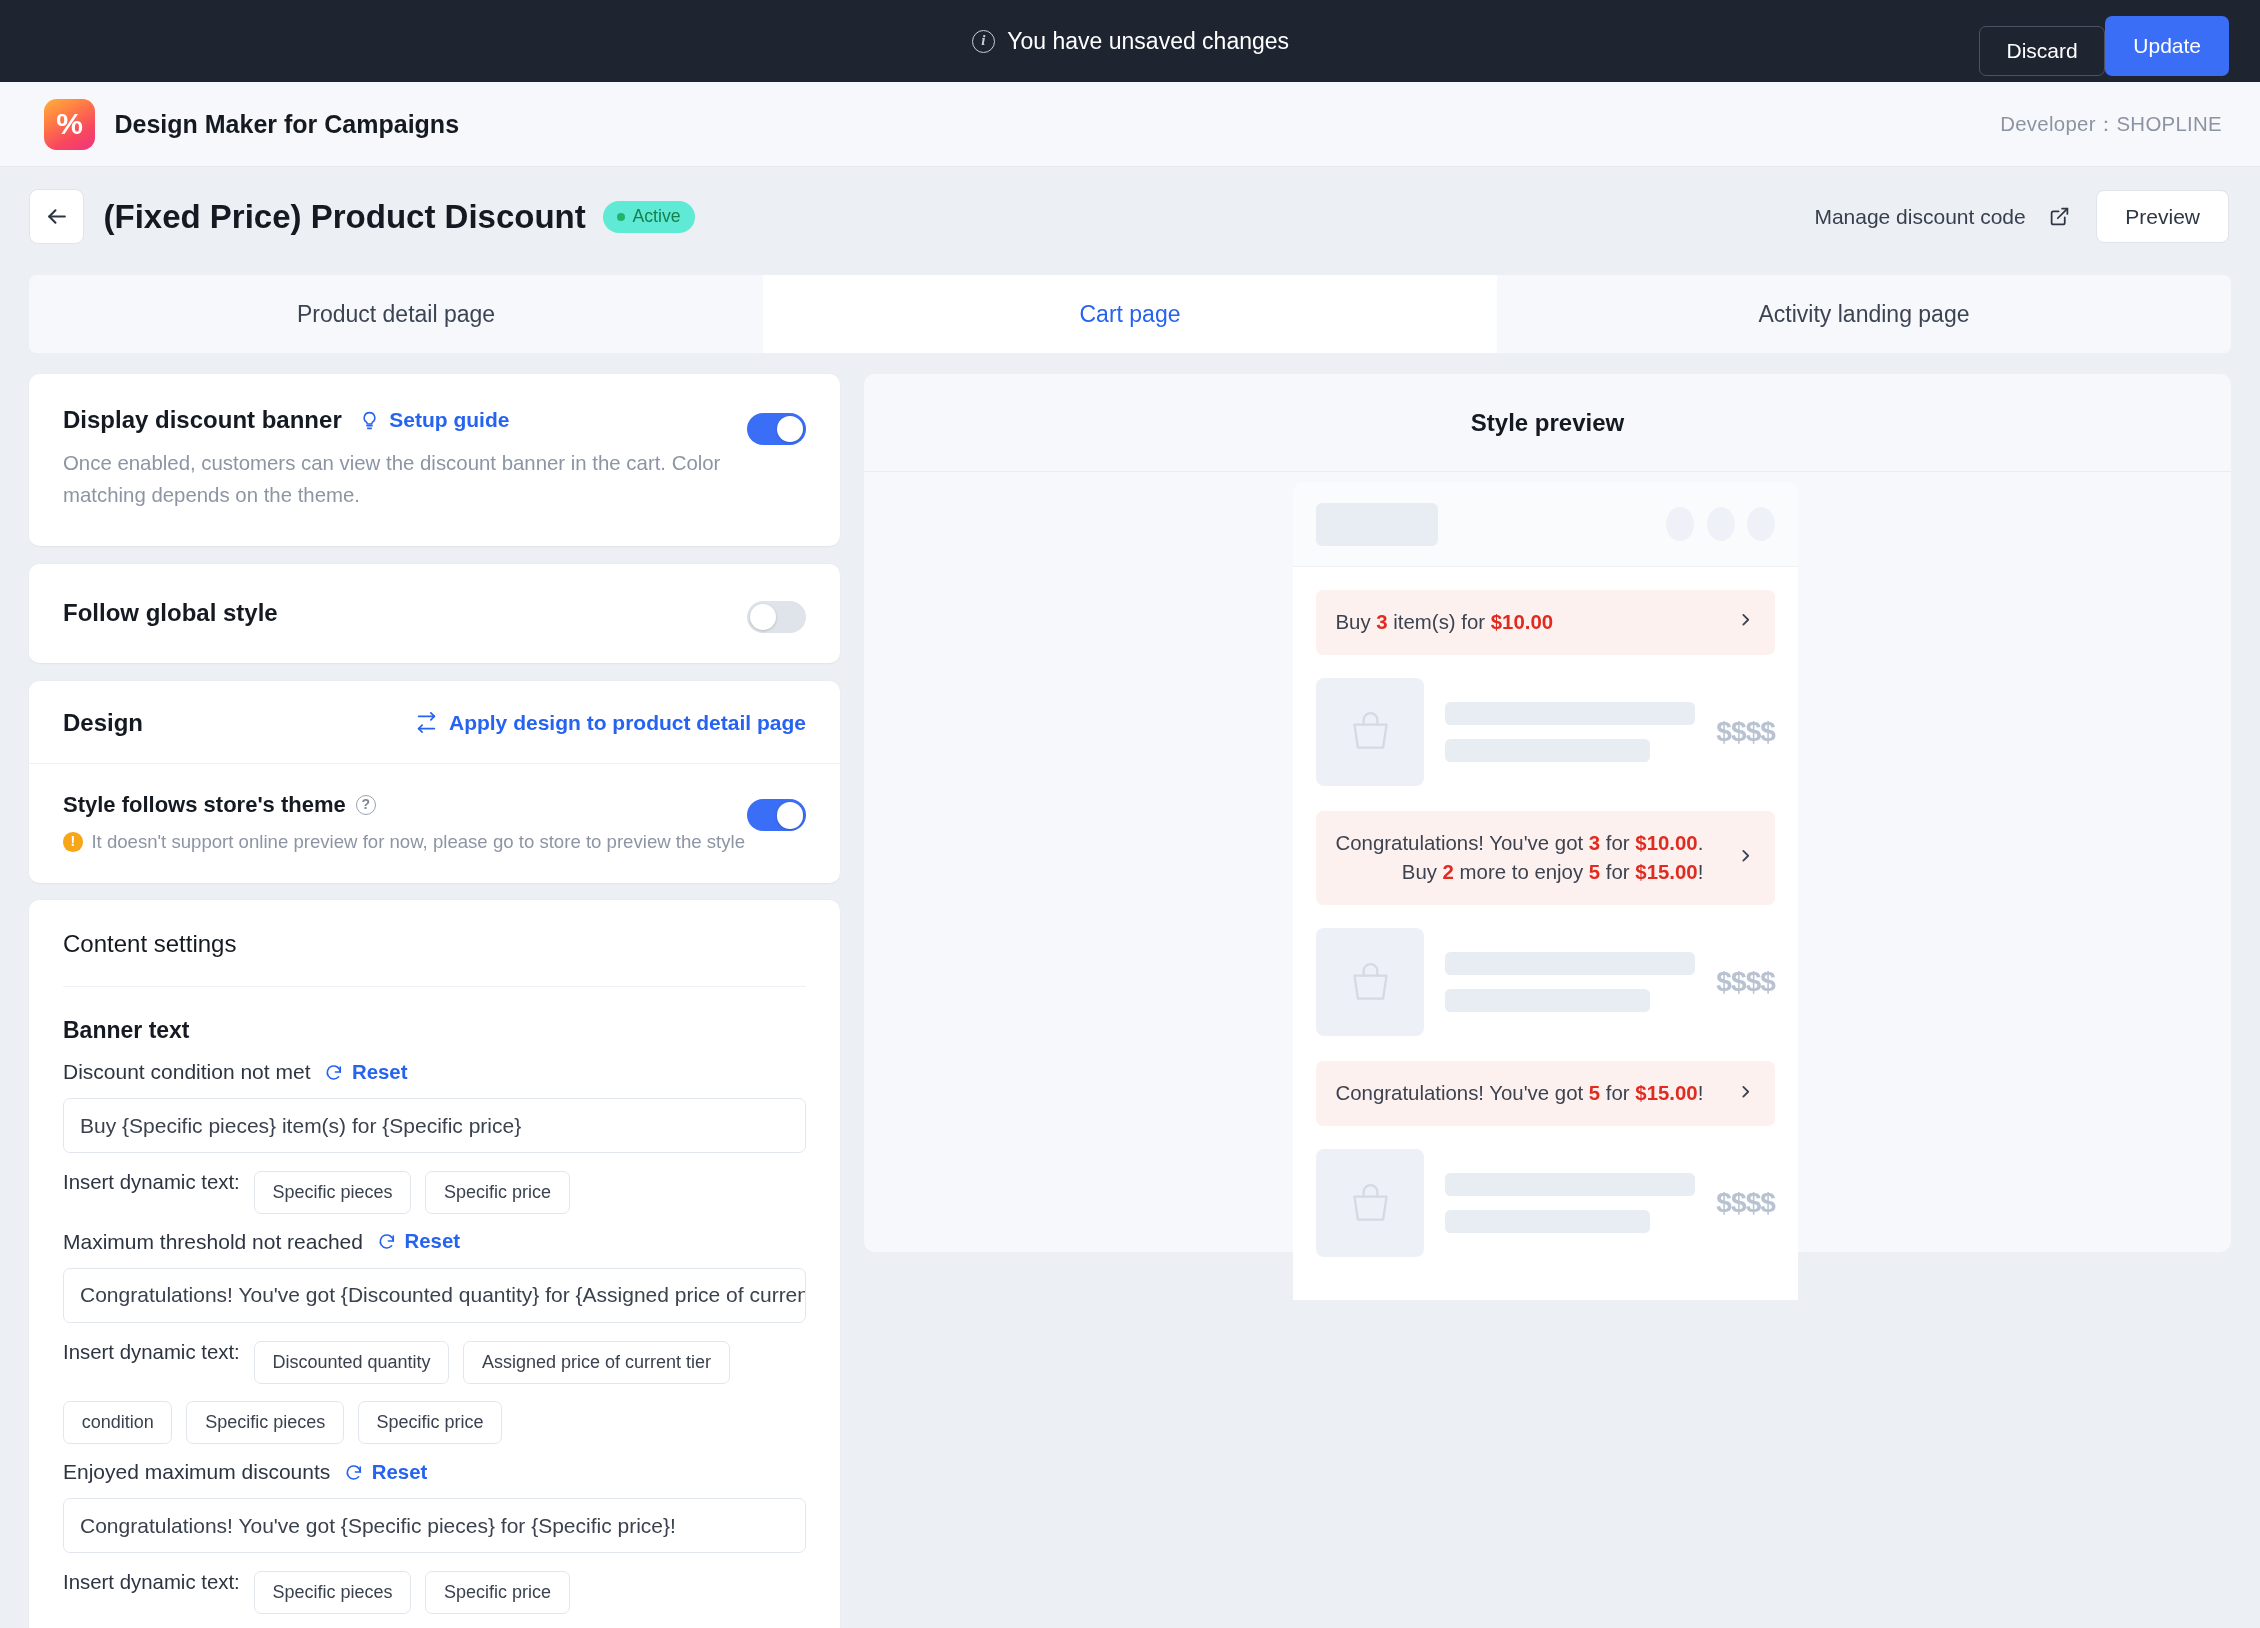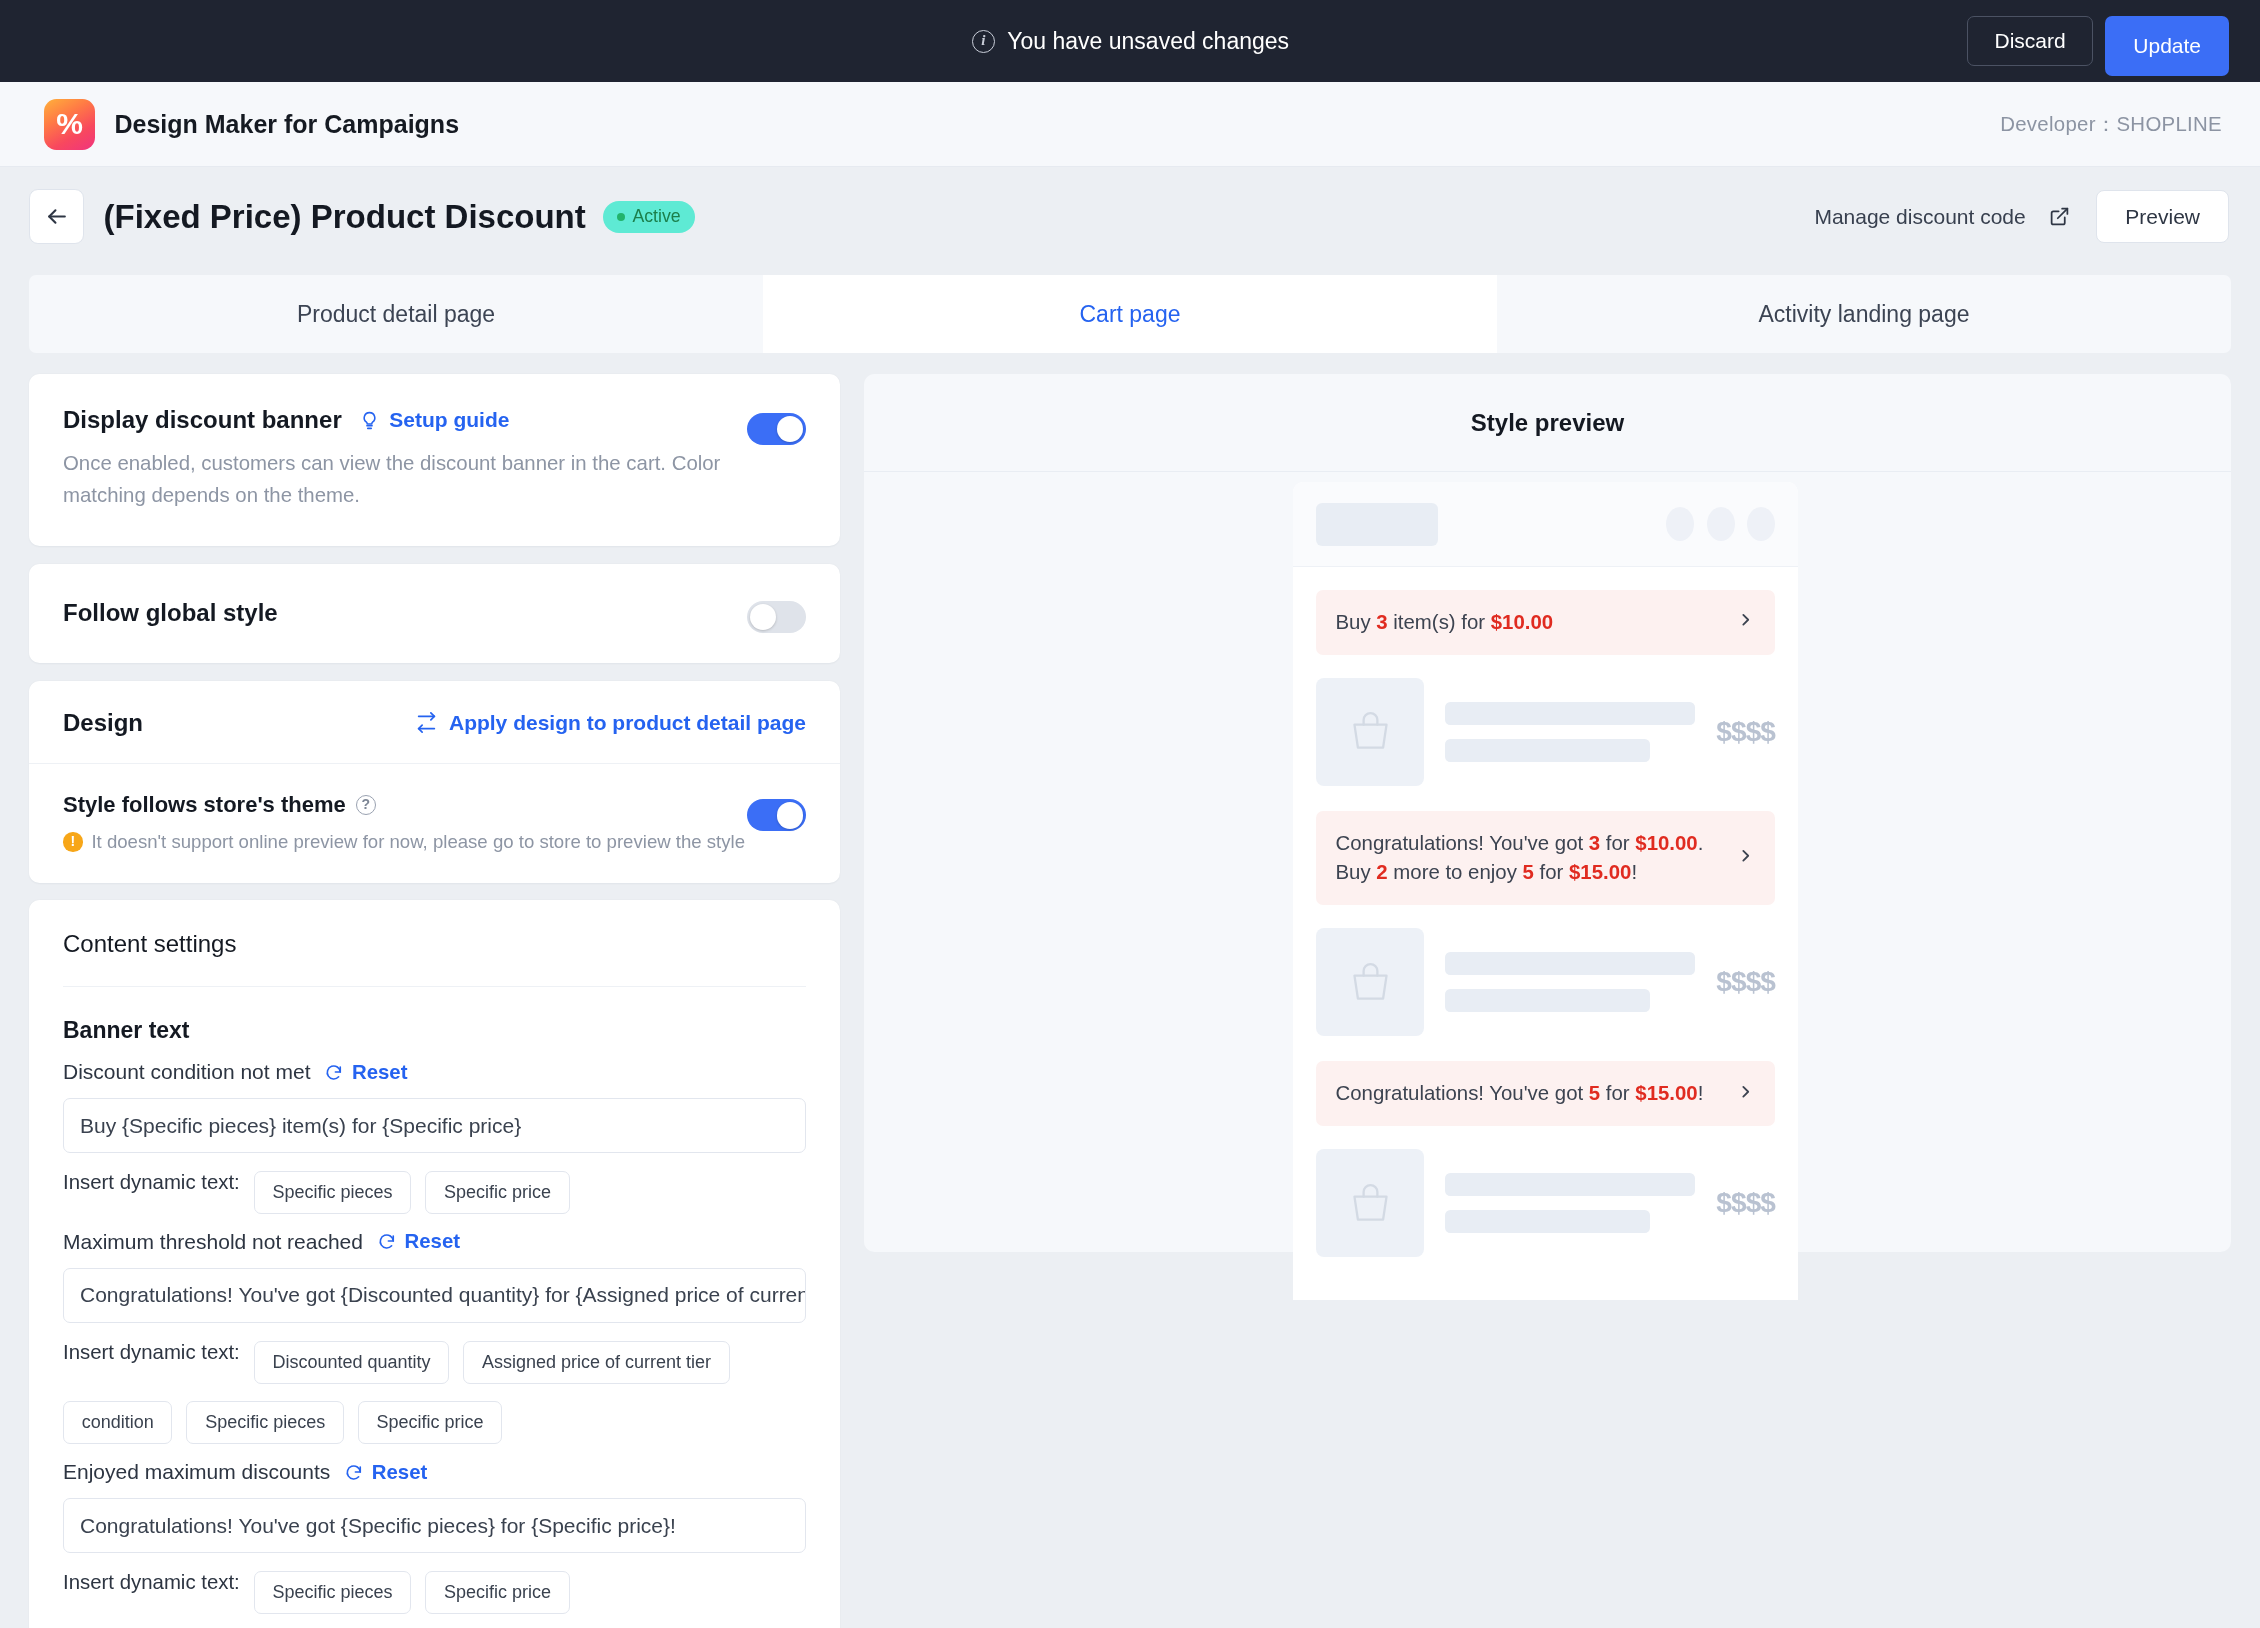--- a/index.html
+++ b/index.html
@@ -23,21 +23,21 @@
   }
   .info-circle {
     width: 23px; height: 23px; border-radius: 50%;
     border: 1.8px solid #c9ced9; color: #c9ced9;
     font-size: 15px; line-height: 19.5px; text-align: center;
     font-family: "Liberation Serif", serif; font-style: italic; font-weight: bold;
     flex: none;
   }
   .topbar-actions {
     position: absolute; right: 32px; top: 16px;
-    display: flex; gap: 12px; align-items: flex-start;
+    display: flex; gap: 0; align-items: flex-end;
   }
   .btn-discard {
     height: 50px; padding: 0 26.6px; border-radius: 7px;
     background: transparent; border: 1.3px solid #4b5263; color: #fff;
     font-size: 21px; font-family: "Liberation Sans", sans-serif;
     display: flex; align-items: center; cursor: pointer;
   }
   .btn-update {
     height: 60px; padding: 0 28px; border-radius: 7px;
     background: #3b6ef6; border: none; color: #fff;
@@ -194,21 +194,21 @@
     position: absolute; left: 864px; top: 374px; width: 1367px; height: 878px;
     background: #f6f8fb; border-radius: 10.6px;
   }
   .preview-title {
     height: 98px; display: flex; align-items: center; justify-content: center;
     font-size: 24px; font-weight: bold; color: #141922;
     border-bottom: 0.9px solid #e9edf3;
   }
   .phone {
     position: absolute; left: 429px; top: 108px; width: 505px;
-    background: #fff; border-radius: 10.6px 10.6px 0 0; overflow: hidden;
+    background: #fff; border-radius: 10.6px 10.6px 0 0; overflow: hidden; text-align: right;
   }
   .phone-head {
     height: 85px; background: #fafbfd; border-bottom: 0.9px solid #eef1f6;
     display: flex; align-items: center; justify-content: space-between;
     padding: 0 23px;
   }
   .ph-logo { width: 122px; height: 43px; border-radius: 6.2px; background: #e8edf4; }
   .ph-dots { display: flex; gap: 12.4px; }
   .ph-dot { width: 28px; height: 34px; border-radius: 50%; background: #eef1f7; }
   .phone-body { padding: 23px 23px 17.7px 23px; }

